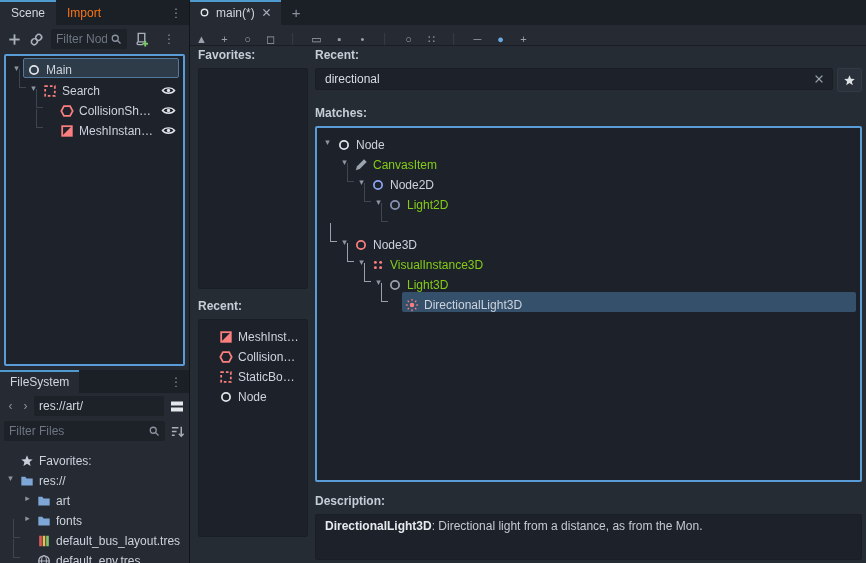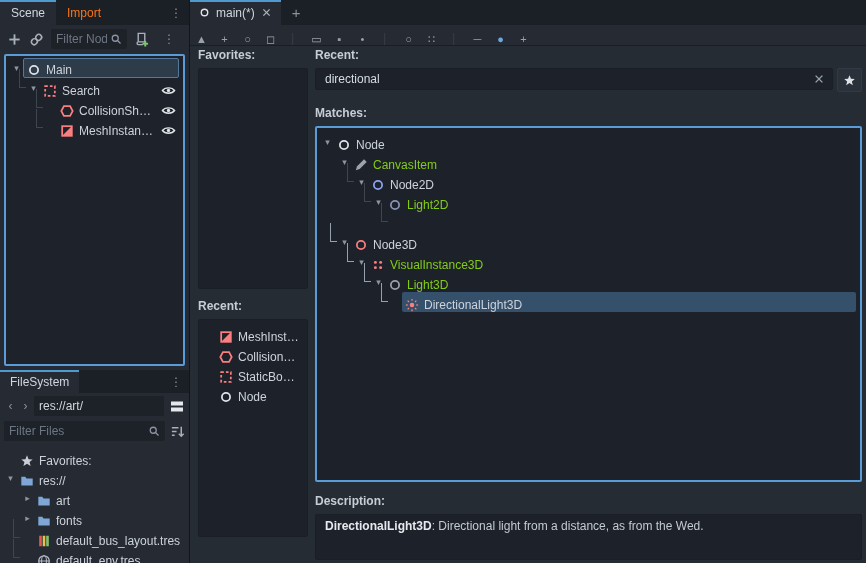--- a/index.html
+++ b/index.html
@@ -529,21 +529,21 @@
                   <span class="rowline sel">
                     <svg class="ticon" style="color: rgb(252, 127, 127);">
                       <use href="#sym-sun"></use>
                     </svg>
                     <span class="lbl">DirectionalLight3D</span>
                   </span>
                 </div>
               </div>
             <div class="dlabel desc-label">Description:</div>
             <div class="box descbox">
-              <b>DirectionalLight3D</b><span>: Directional light from a distance, as from the Wed.</span>
+              <b>DirectionalLight3D</b><span>: Directional light from a distance, as from the Mon.</span>
             </div>
           </div>
         </div>
         <div class="footer">
           
           
         </div>
       </div>
     </div>
   </div>

